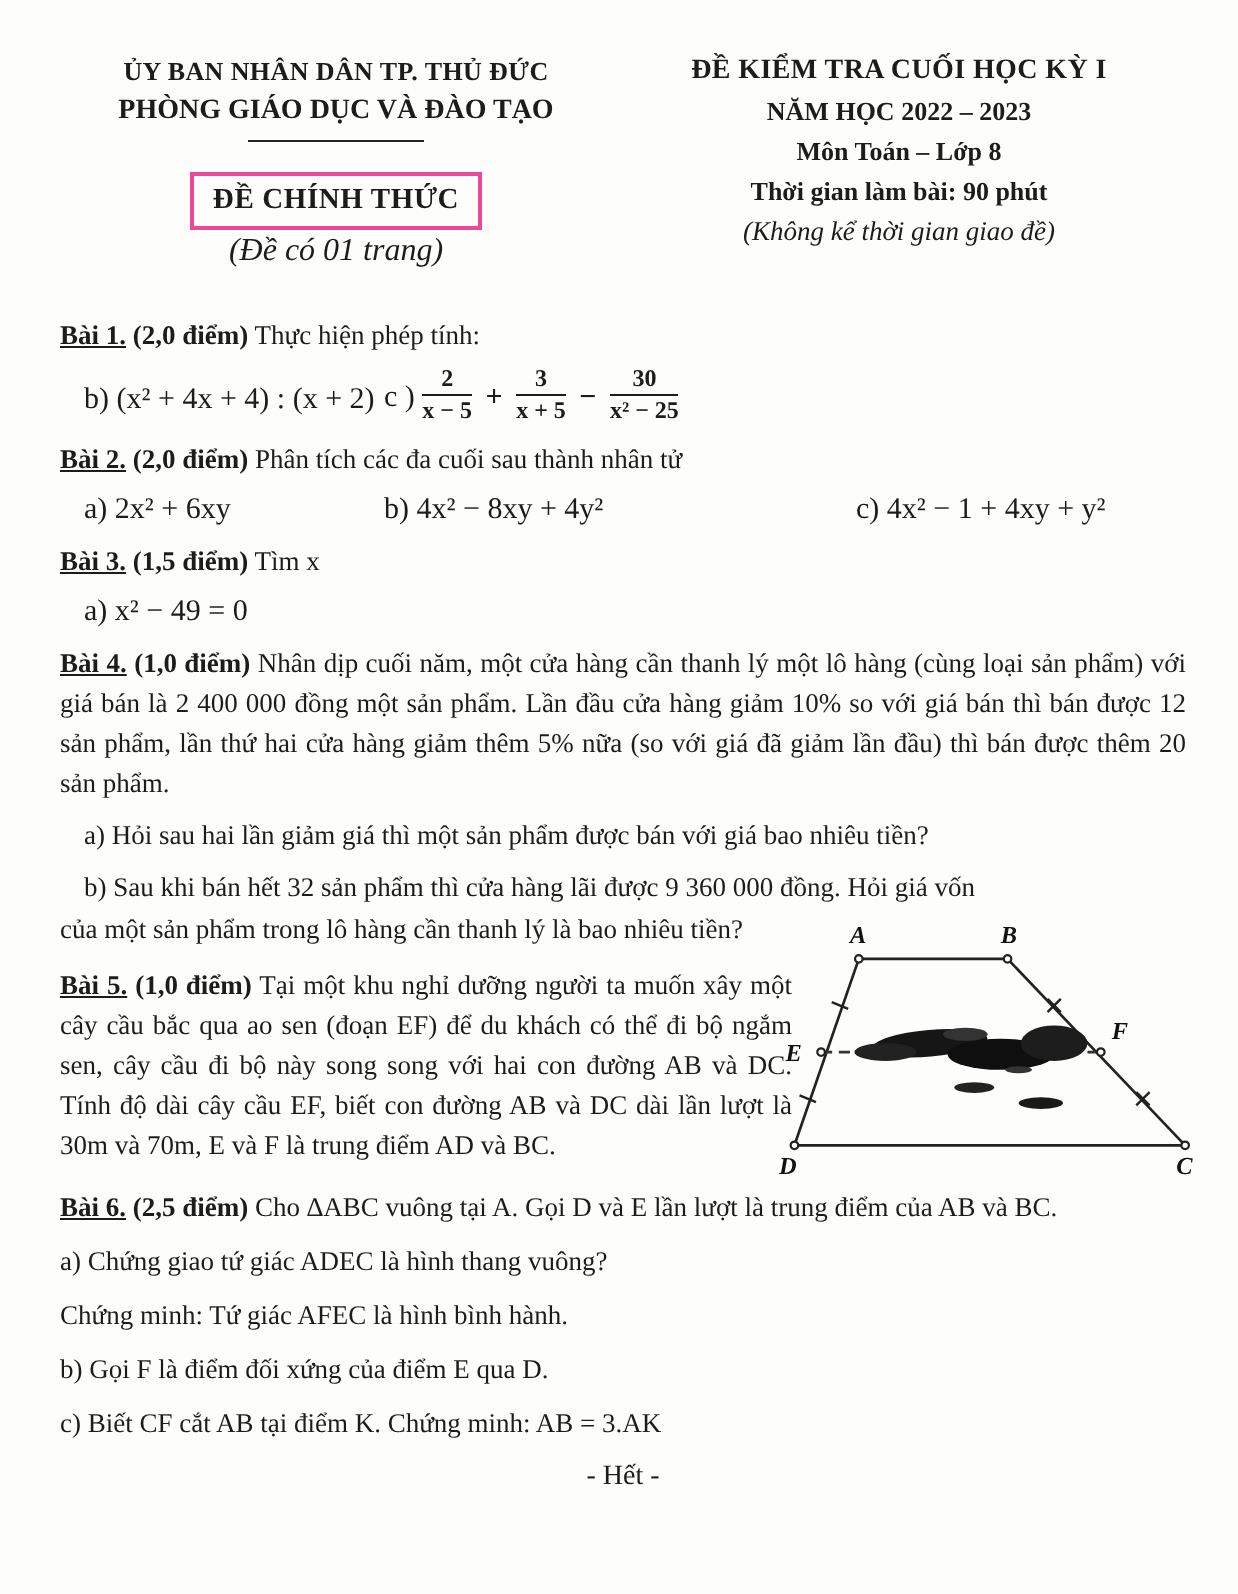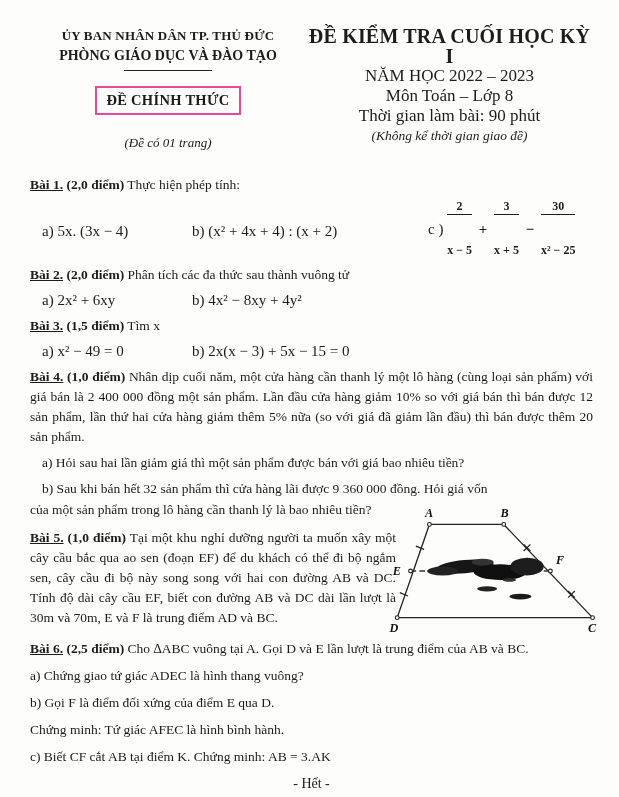--- a/index.html
+++ b/index.html
@@ -18,43 +18,43 @@
   .hdr{display:flex;}
   .hdr-left{width:276px;text-align:center;flex:none;}
   .hdr-right{flex:1;text-align:center;}
   .org1{font-weight:600;font-size:13px;letter-spacing:.2px;}
   .org2{font-weight:700;font-size:14px;}
   .hdr-rule{width:88px;border:none;border-top:1.6px solid #222;margin:4px auto 0;}
   .stamp-box{
     display:inline-block;margin-top:15px;padding:2px 9px 3px;
     border:2px solid #ec4899;font-weight:700;font-size:14.5px;letter-spacing:.3px;
   }
-  .page-note{font-style:italic;font-size:13px;margin-top:18px;}
-  .ex-title{font-weight:700;font-size:20px;letter-spacing:.2px;}
-  .ex-line{font-weight:400;font-size:17px;}
+  .page-note{font-style:italic;font-size:16px;margin-top:1px;}
+  .ex-title{font-weight:700;font-size:14px;letter-spacing:.2px;}
+  .ex-line{font-weight:700;font-size:13px;}
   .ex-note{font-style:italic;font-size:13.5px;}
 
   
   .main{margin-top:22px;}
   .blabel{font-weight:700;text-decoration:underline;}
   .bpoints{font-weight:700;}
   .head{margin-top:6px;}
   .eqrow{
     display:grid;grid-template-columns:150px 236px 1fr;
     padding-left:12px;font-size:15px;align-items:center;
     margin:5px 0 5px;
   }
   .eqrow.tall{margin:7px 0 6px;}
   .eq{white-space:nowrap;}
   .frac{
     display:inline-block;text-align:center;vertical-align:middle;
     font-size:12px;line-height:13px;position:relative;top:-2px;font-weight:600;
   }
   .frac .num{display:block;border-bottom:1.3px solid #1c1c1c;padding:0 4px 1px;}
-  .frac .den{display:block;padding-top:1px;margin-top:28px;}
+  .frac .den{display:block;padding-top:1px;}
   .op{display:inline-block;margin:0 3px;font-weight:600;}
 
   .qa{margin-top:6px;}
   .wrap-zone{position:relative;margin-top:1px;}
   .narrow{width:366px;}
   .b5para{margin-top:8px;}
 
   
   .fig{
     position:absolute;top:0px;right:-14px;width:222px;
@@ -94,50 +94,49 @@
   </div>
 
   <div class="main">
 
     <p class="head">
       <span class="blabel">Bài 1.</span>
       <span class="bpoints">(2,0 điểm)</span>
       <span>Thực hiện phép tính:</span>
     </p>
     <div class="eqrow tall">
-      <span class="eq">a) 5x. (3x − 4)</span>
       <span class="eq">b) (x² + 4x + 4) : (x + 2)</span>
       <span class="eq">
         <span>c )</span>
         <span class="frac"><span class="num">2</span><span class="den">x − 5</span></span>
         <span class="op">+</span>
         <span class="frac"><span class="num">3</span><span class="den">x + 5</span></span>
         <span class="op">−</span>
         <span class="frac"><span class="num">30</span><span class="den">x² − 25</span></span>
       </span>
     </div>
 
     <p class="head">
       <span class="blabel">Bài 2.</span>
       <span class="bpoints">(2,0 điểm)</span>
-      <span>Phân tích các đa thức sau thành vuông tử</span>
+      <span>Phân tích các đa cuối sau thành nhân tử</span>
     </p>
     <div class="eqrow">
       <span class="eq">a) 2x² + 6xy</span>
       <span class="eq">b) 4x² − 8xy + 4y²</span>
+      <span class="eq">c) 4x² − 1 + 4xy + y²</span>
     </div>
 
     <p class="head">
       <span class="blabel">Bài 3.</span>
       <span class="bpoints">(1,5 điểm)</span>
       <span>Tìm x</span>
     </p>
     <div class="eqrow">
       <span class="eq">a) x² − 49 = 0</span>
-      <span class="eq">b) 2x(x − 3) + 5x − 15 = 0</span>
       <span></span>
     </div>
 
     <p class="head justify">
       <span class="blabel">Bài 4.</span>
       <span class="bpoints">(1,0 điểm)</span>
       <span>Nhân dịp cuối năm, một cửa hàng cần thanh lý một lô hàng (cùng loại sản phẩm) với giá bán là 2 400 000 đồng một sản phẩm. Lần đầu cửa hàng giảm 10% so với giá bán thì bán được 12 sản phẩm, lần thứ hai cửa hàng giảm thêm 5% nữa (so với giá đã giảm lần đầu) thì bán được thêm 20 sản phẩm.</span>
     </p>
     <p class="qa indent">a) Hỏi sau hai lần giảm giá thì một sản phẩm được bán với giá bao nhiêu tiền?</p>
     <p class="qa indent justify">b) Sau khi bán hết 32 sản phẩm thì cửa hàng lãi được 9 360 000 đồng. Hỏi giá vốn</p>
@@ -201,19 +200,19 @@
         </svg>
       </div>
     </div>
 
     <p class="b6para justify">
       <span class="blabel">Bài 6.</span>
       <span class="bpoints">(2,5 điểm)</span>
       <span>Cho ∆ABC vuông tại A. Gọi D và E lần lượt là trung điểm của AB và BC.</span>
     </p>
     <p class="b6item">a) Chứng giao tứ giác ADEC là hình thang vuông?</p>
+    <p class="b6item">Chứng minh: Tứ giác AFEC là hình bình hành.</p>
     <p class="b6item">b) Gọi F là điểm đối xứng của điểm E qua D.</p>
-    <p class="b6item">Chứng minh: Tứ giác AFEC là hình bình hành.</p>
     <p class="b6item">c) Biết CF cắt AB tại điểm K. Chứng minh: AB = 3.AK</p>
 
     <p class="footer">- Hết -</p>
   </div>
 </div>
 
 </body></html>

